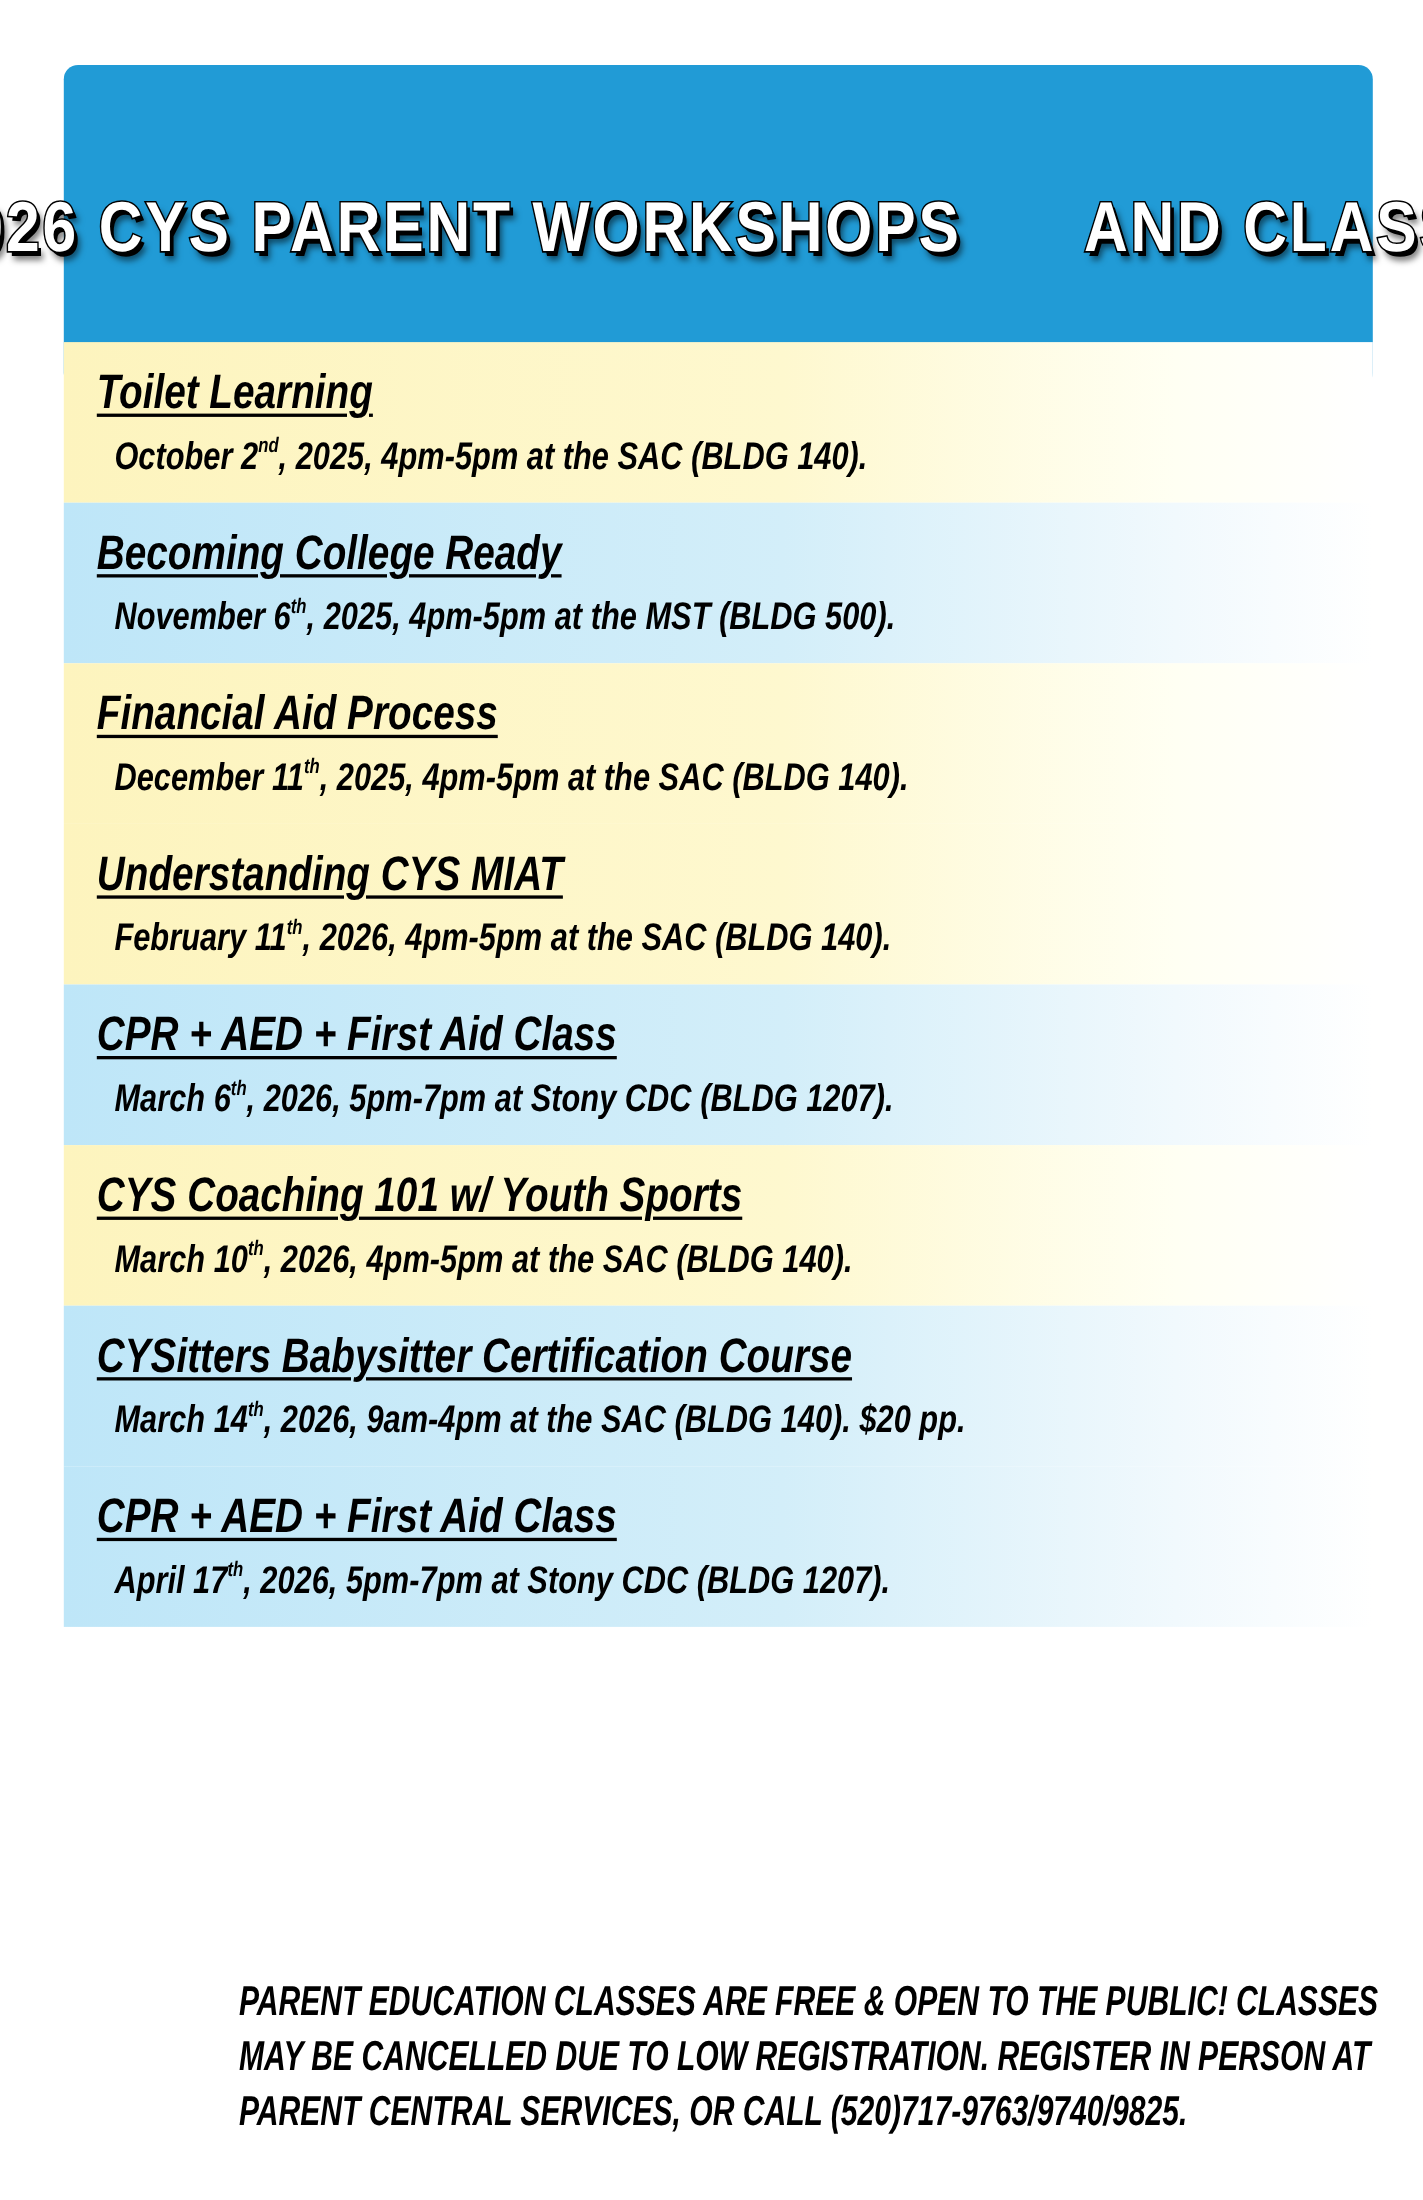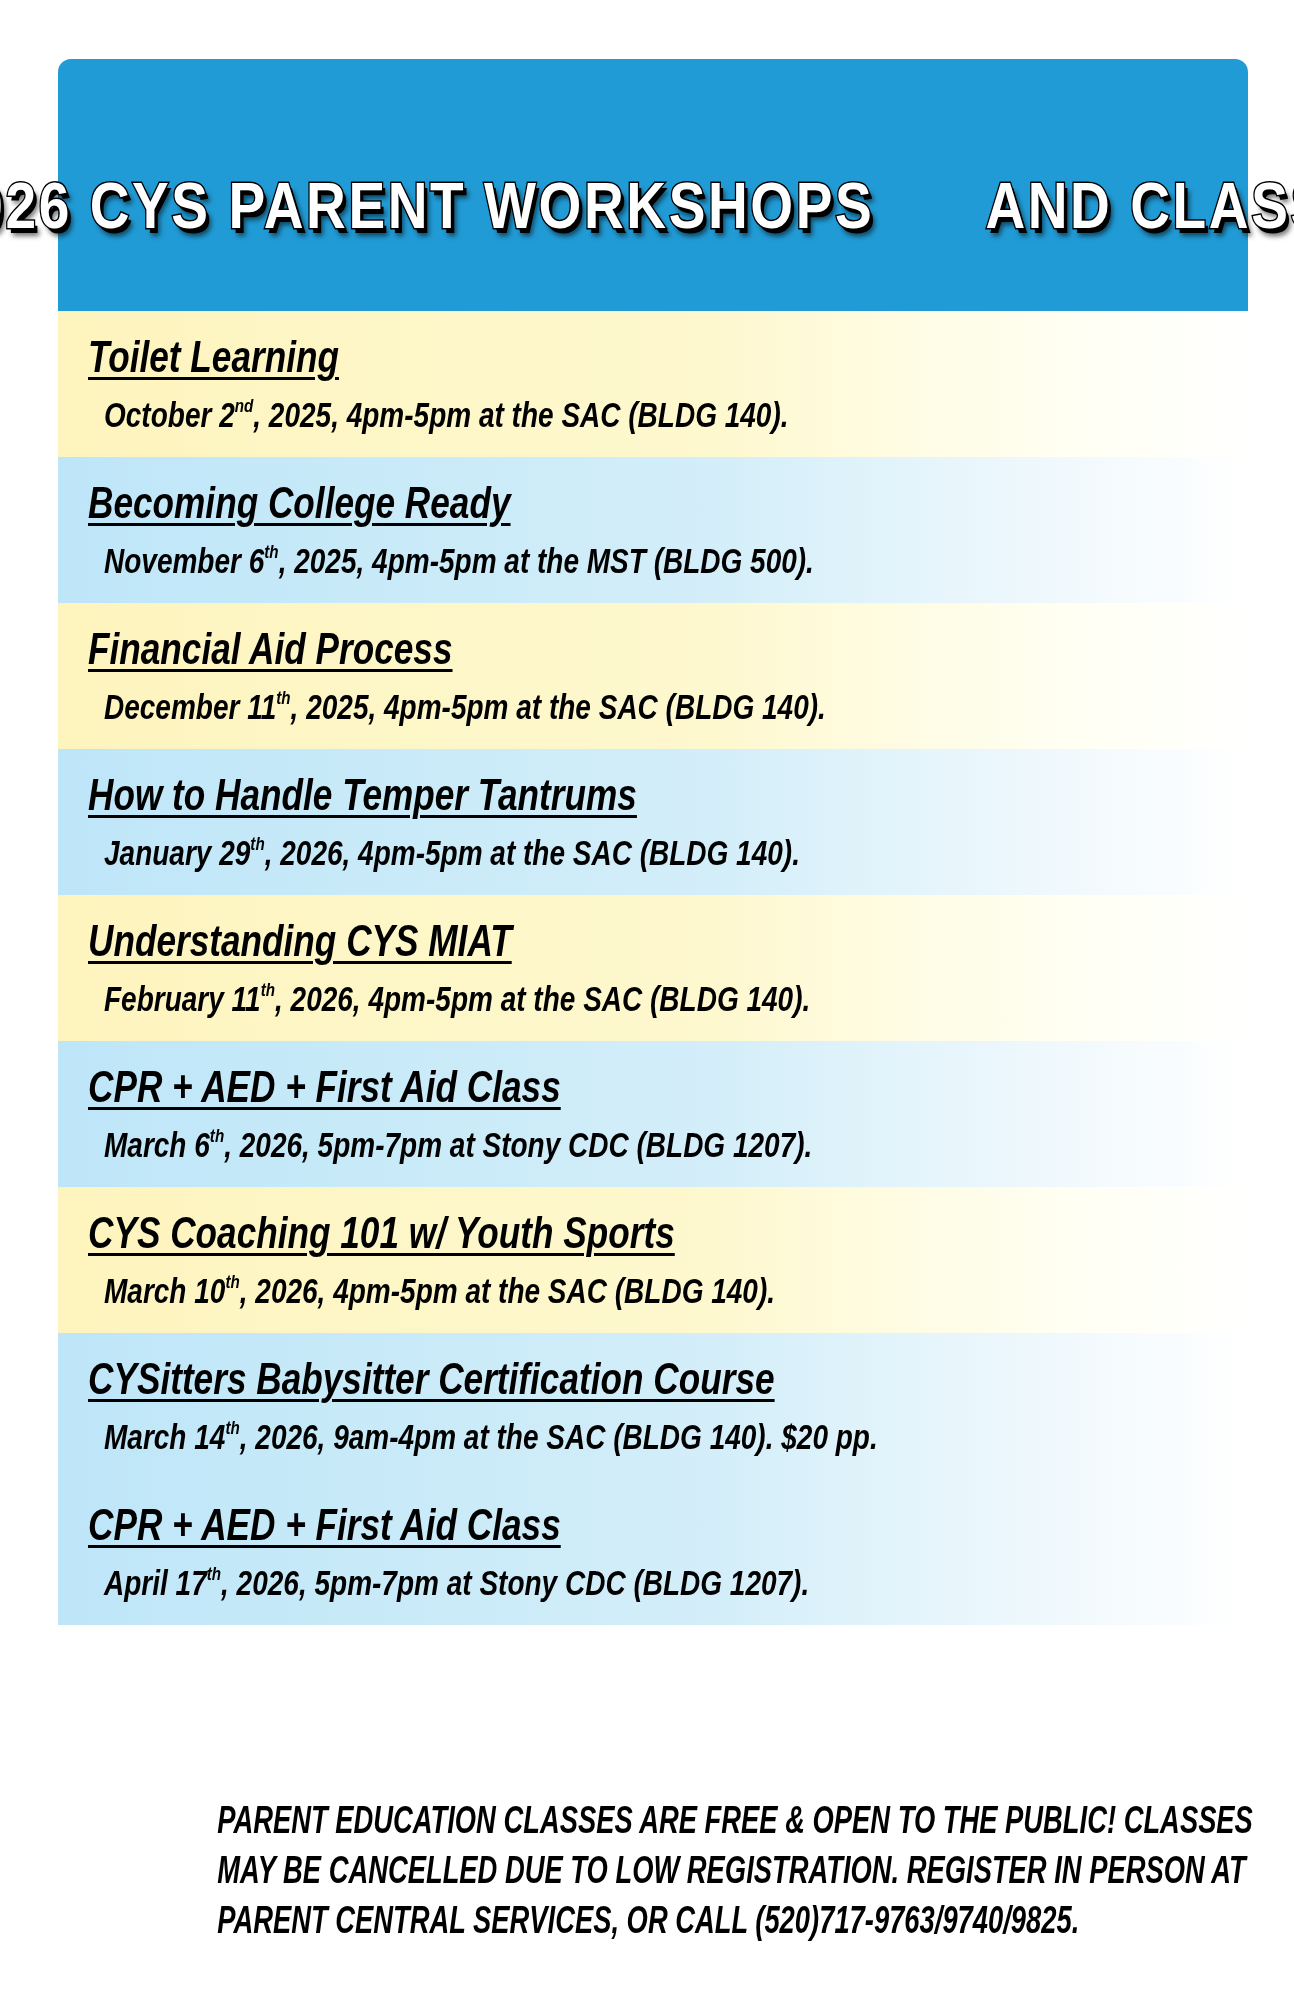--- a/index.html
+++ b/index.html
@@ -127,24 +127,20 @@
     <div class="row-detail"><span>October 2</span><sup>nd</sup><span>, 2025, 4pm-5pm at the SAC (BLDG 140).</span></div>
   </div>
   <div class="row blue">
     <div class="row-title">Becoming College Ready</div>
     <div class="row-detail"><span>November 6</span><sup>th</sup><span>, 2025, 4pm-5pm at the MST (BLDG 500).</span></div>
   </div>
   <div class="row yellow">
     <div class="row-title">Financial Aid Process</div>
     <div class="row-detail"><span>December 11</span><sup>th</sup><span>, 2025, 4pm-5pm at the SAC (BLDG 140).</span></div>
   </div>
-  <div class="row blue">
-    <div class="row-title">How to Handle Temper Tantrums</div>
-    <div class="row-detail"><span>January 29</span><sup>th</sup><span>, 2026, 4pm-5pm at the SAC (BLDG 140).</span></div>
-  </div>
   <div class="row yellow">
     <div class="row-title">Understanding CYS MIAT</div>
     <div class="row-detail"><span>February 11</span><sup>th</sup><span>, 2026, 4pm-5pm at the SAC (BLDG 140).</span></div>
   </div>
   <div class="row blue">
     <div class="row-title">CPR + AED + First Aid Class</div>
     <div class="row-detail"><span>March 6</span><sup>th</sup><span>, 2026, 5pm-7pm at Stony CDC (BLDG 1207).</span></div>
   </div>
   <div class="row yellow">
     <div class="row-title">CYS Coaching 101 w/ Youth Sports</div>

